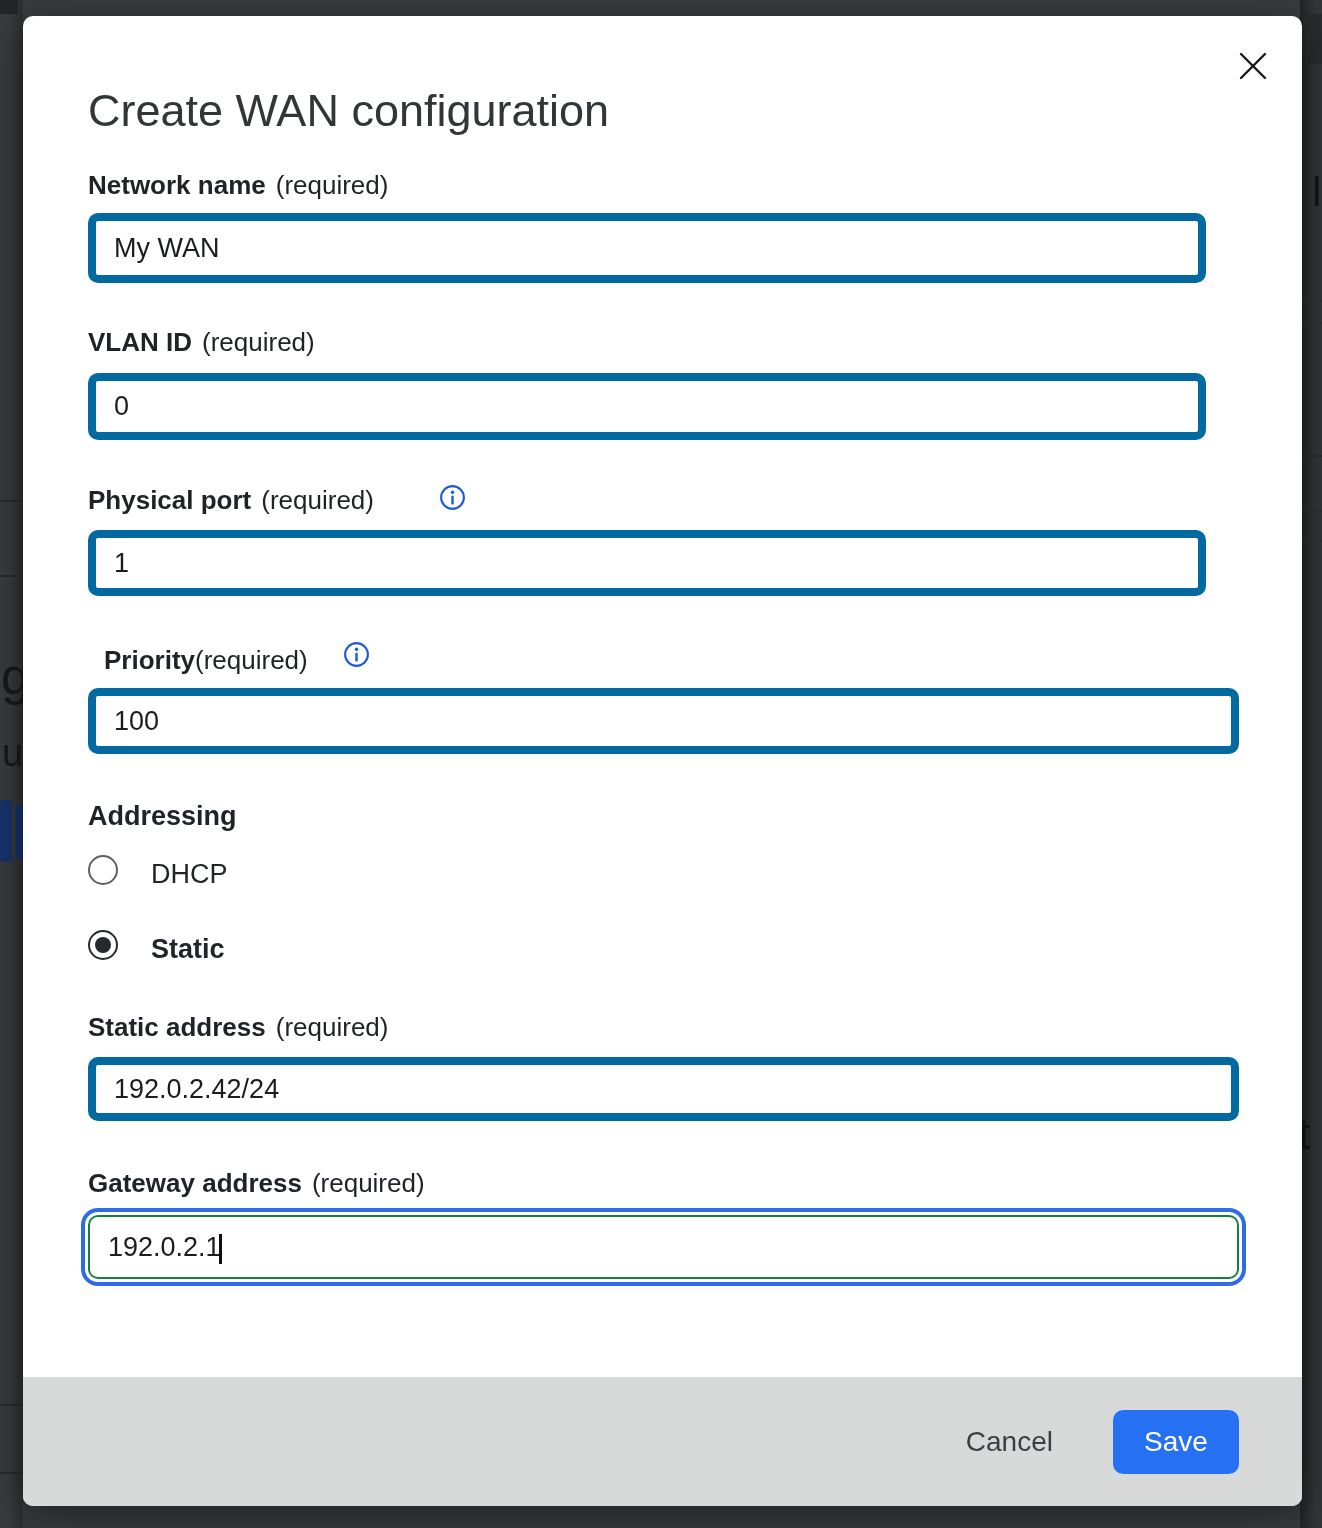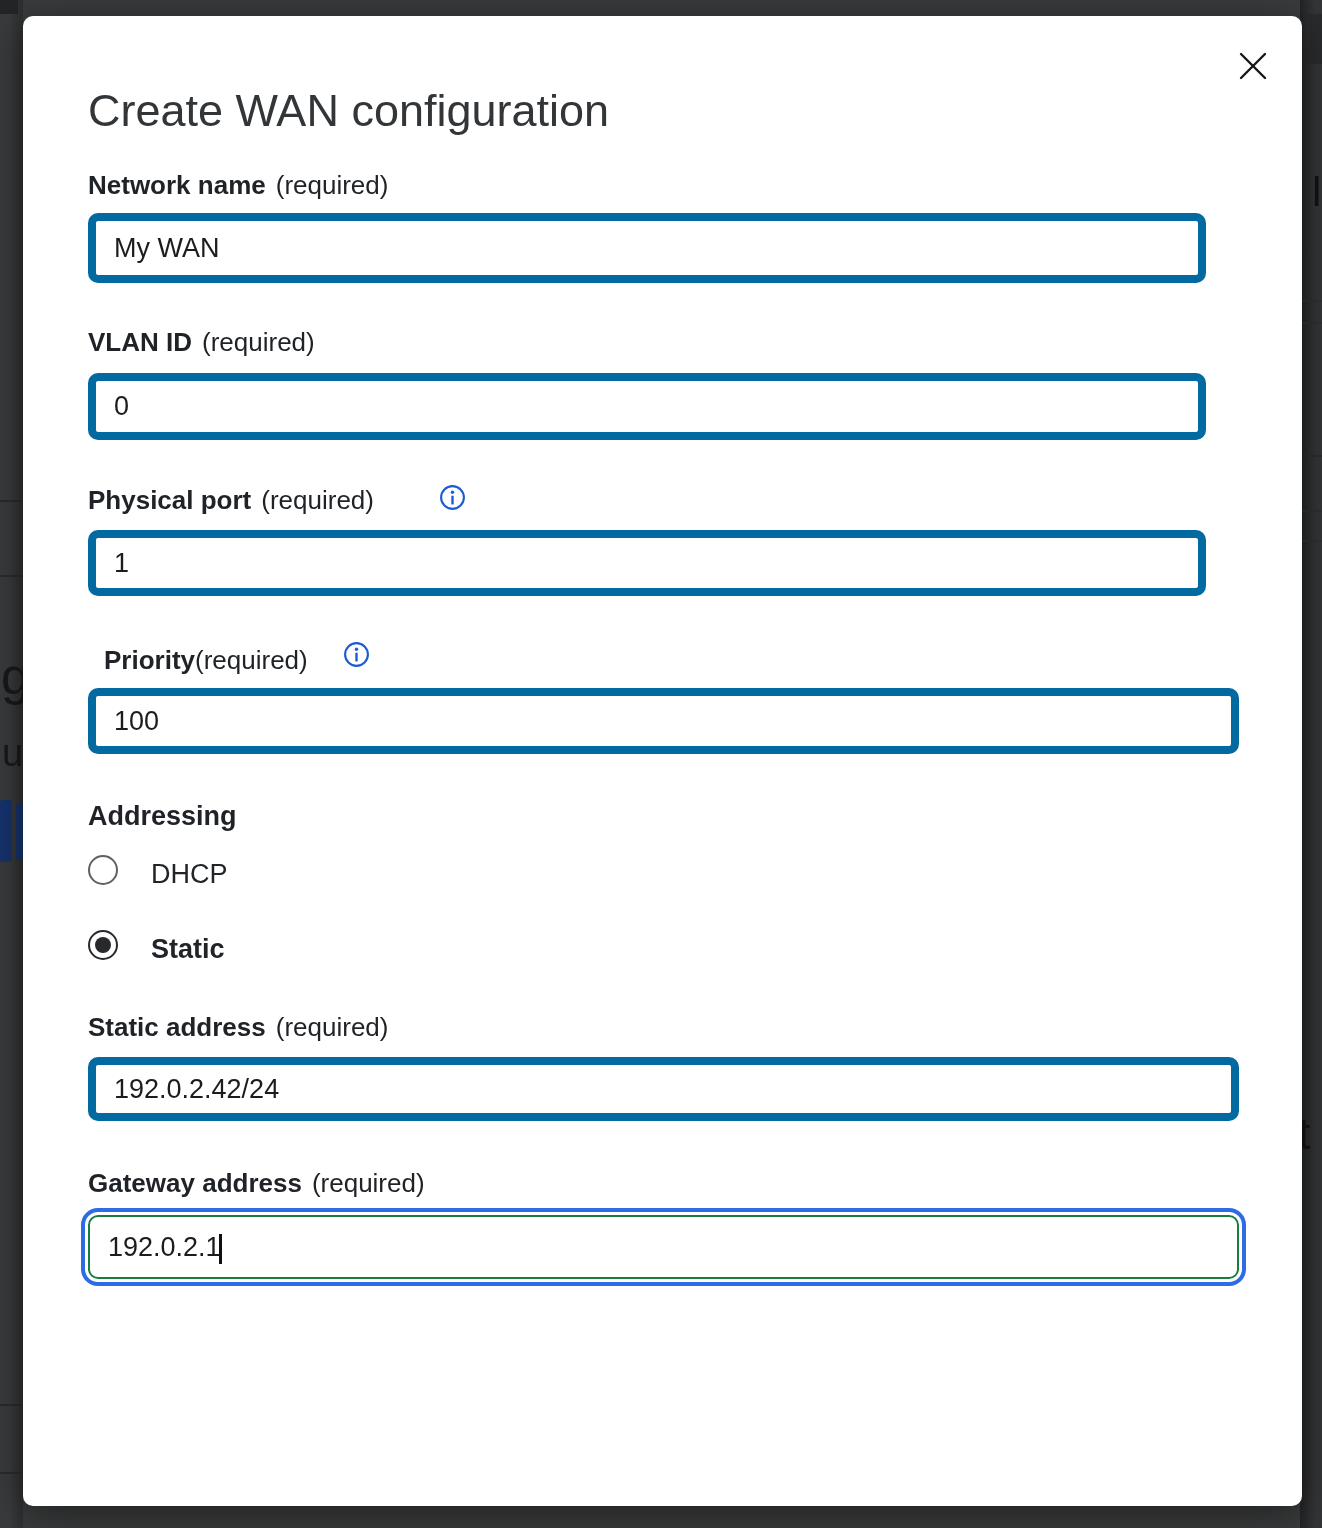--- a/index.html
+++ b/index.html
@@ -173,14 +173,18 @@
     <span>Static address</span><span class="req">(required)</span>
   </div>
   <input class="tinput w-wide" style="top: 1041px; height: 64px;" type="text" value="192.0.2.42/24">
 
   <div class="field-label" style="top:1152px;">
     <span>Gateway address</span><span class="req">(required)</span>
   </div>
   <input class="tinput w-wide focused" style="top: 1199px; height: 64px;" type="text" value="192.0.2.1">
   <div class="caret"></div>
 
+  <div class="modal-footer">
+    <button class="cancel-btn">Cancel</button>
+    <button class="save-btn">Save</button>
+  </div>
 
 </div>
 
 </body></html>

